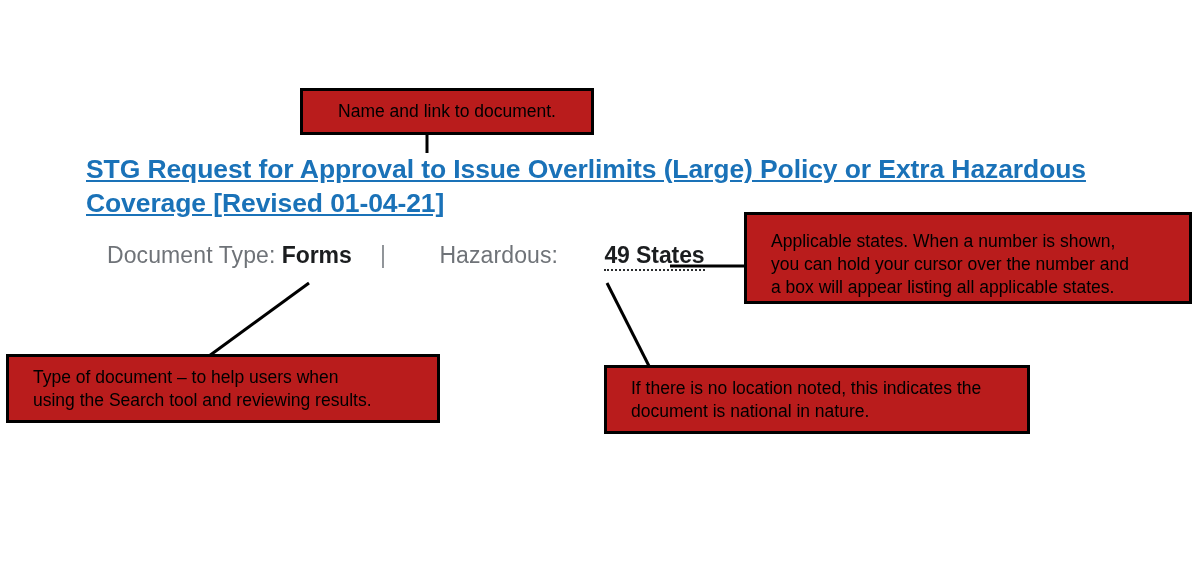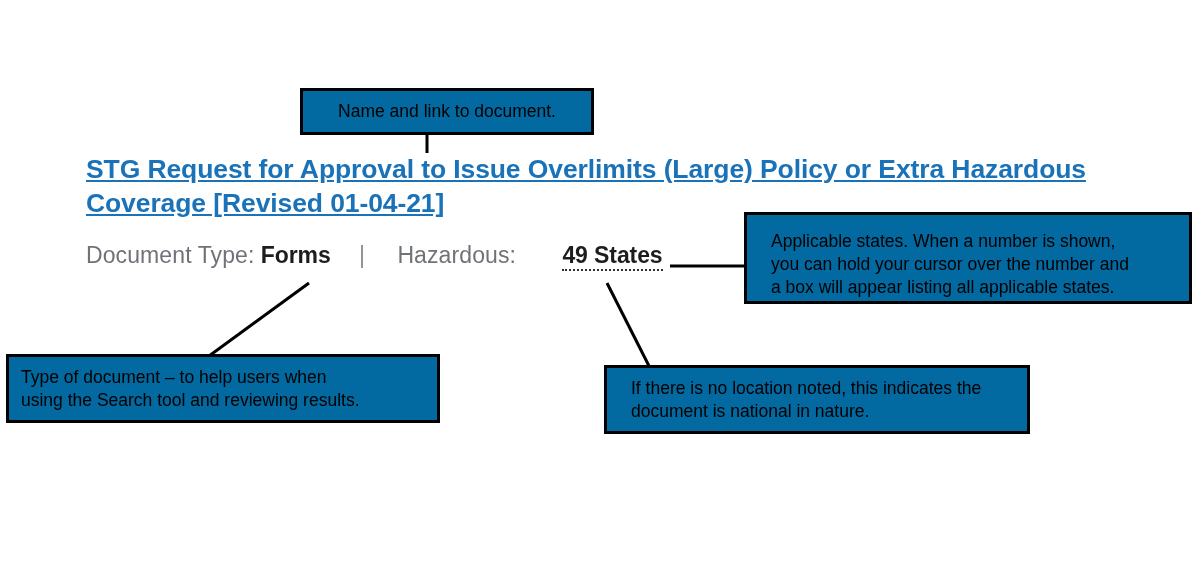--- a/index.html
+++ b/index.html
@@ -36,20 +36,21 @@
   #doc-meta {
     margin-top: 20px;
     font-size: 23px;
     line-height: 30px;
     white-space: nowrap;
   }
   .meta-label {
     color: #6f7378;
     font-weight: normal;
     letter-spacing: 0.1px;
+    margin-left: 21px;
   }
   .meta-value {
     color: #1b1d1f;
     font-weight: bold;
     letter-spacing: -0.1px;
     text-align: right;
   }
   .meta-sep {
     color: #8a8e93;
     padding: 0 26px 0 22px;
@@ -59,21 +60,21 @@
     border-bottom: 2px dotted #2b2d2f;
     padding-bottom: 1px;
     cursor: help;
     margin-left: 40px;
   }
 
   
   .callout {
     position: absolute;
     box-sizing: border-box;
-    background: #0369a1;
+    background: #b91c1c;
     border: 3px solid #000000;
     color: #000000;
     font-family: "Liberation Sans", sans-serif;
     font-size: 17.5px;
     line-height: 23px;
     display: flex;
     align-items: center;
   }
   .callout .callout-text {
     display: block;
@@ -96,21 +97,21 @@
     width: 448px;
     height: 92px;
     padding: 12px 0 0 24px;
   }
 
   #callout-type {
     left: 6px;
     top: 354px;
     width: 434px;
     height: 69px;
-    padding: 0 0 0 12px;
+    padding: 0 0 0 24px;
   }
 
   #callout-national {
     left: 604px;
     top: 365px;
     width: 426px;
     height: 69px;
     padding: 0 0 0 24px;
   }
 

